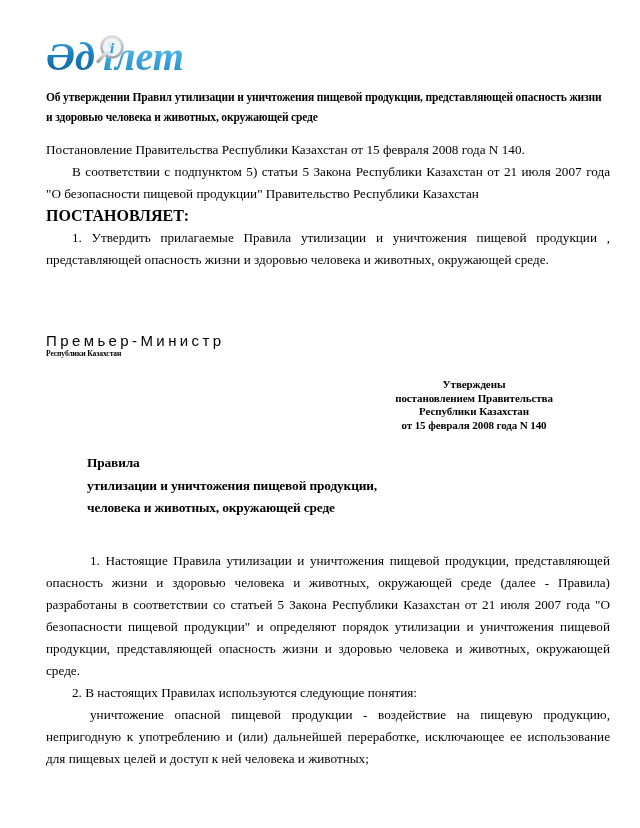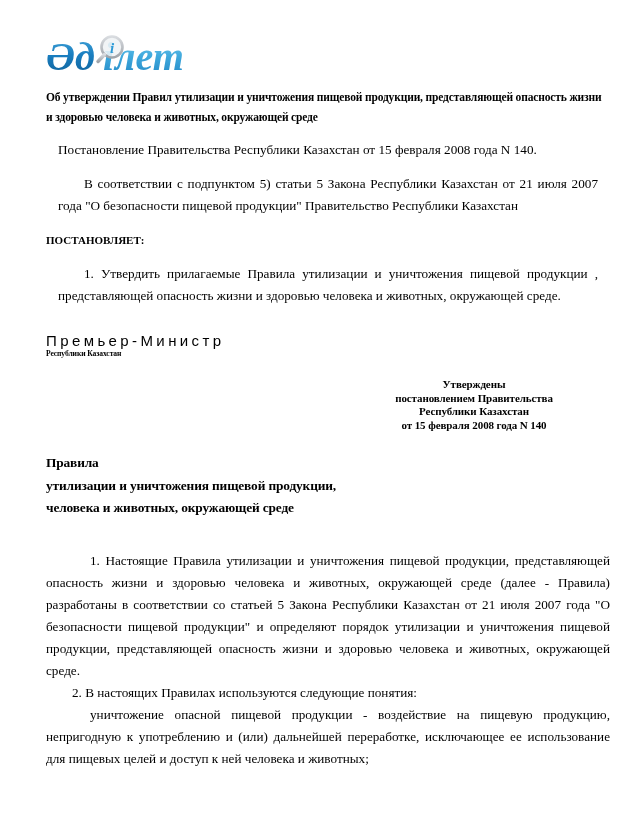--- a/index.html
+++ b/index.html
@@ -49,29 +49,29 @@
     letter-spacing: -0.15px;
     text-align: left;
     margin: 0 0 12px 0;
     font-family: Liberation Serif, serif;
   }
 
   .para {
     font-size: 13.2px;
     line-height: 22px;
     text-align: justify;
-    margin: 12px;
+    margin: 0;
     font-family: "Liberation Serif", "DejaVu Serif", serif;
   }
   .para.indent { text-indent: 26px; }
   .para.indent-lg { text-indent: 44px; }
   .para.noindent { text-indent: 0; }
 
   .resolve-line {
-    font-size: 11px;
+    font-size: 16px;
     font-weight: bold;
     line-height: 22px;
     margin: 0;
     text-align: left;
   }
 
   
   .signature {
     position: absolute;
     left: 38px;
@@ -115,20 +115,21 @@
     left: 38px;
     top: 452px;
     width: 420px;
   }
   .rules-heading div {
     font-size: 13.4px;
     font-weight: bold;
     line-height: 22.5px;
     letter-spacing: -0.15px;
     font-family: "Liberation Serif", "DejaVu Serif", serif;
+    margin-left: 41px;
   }
 
   
   .main-body {
     position: absolute;
     left: 38px;
     top: 550px;
     width: 564px;
   }
   .main-body .para { margin: 0; }

